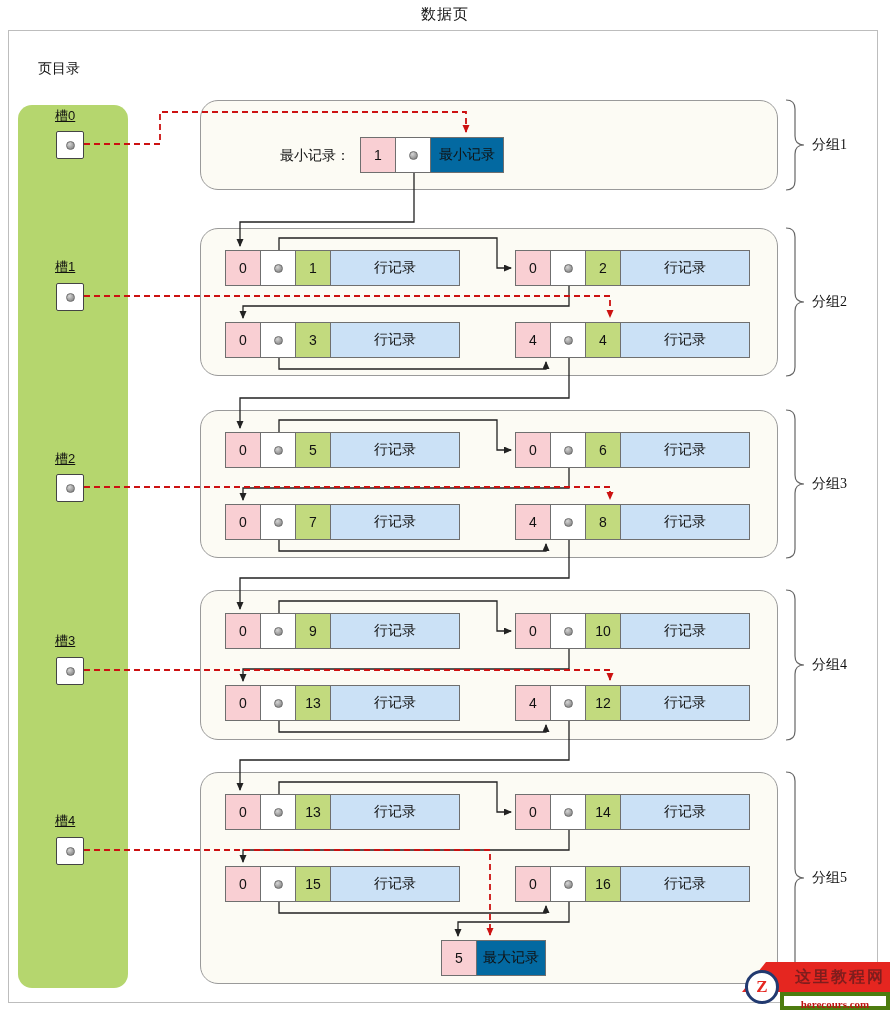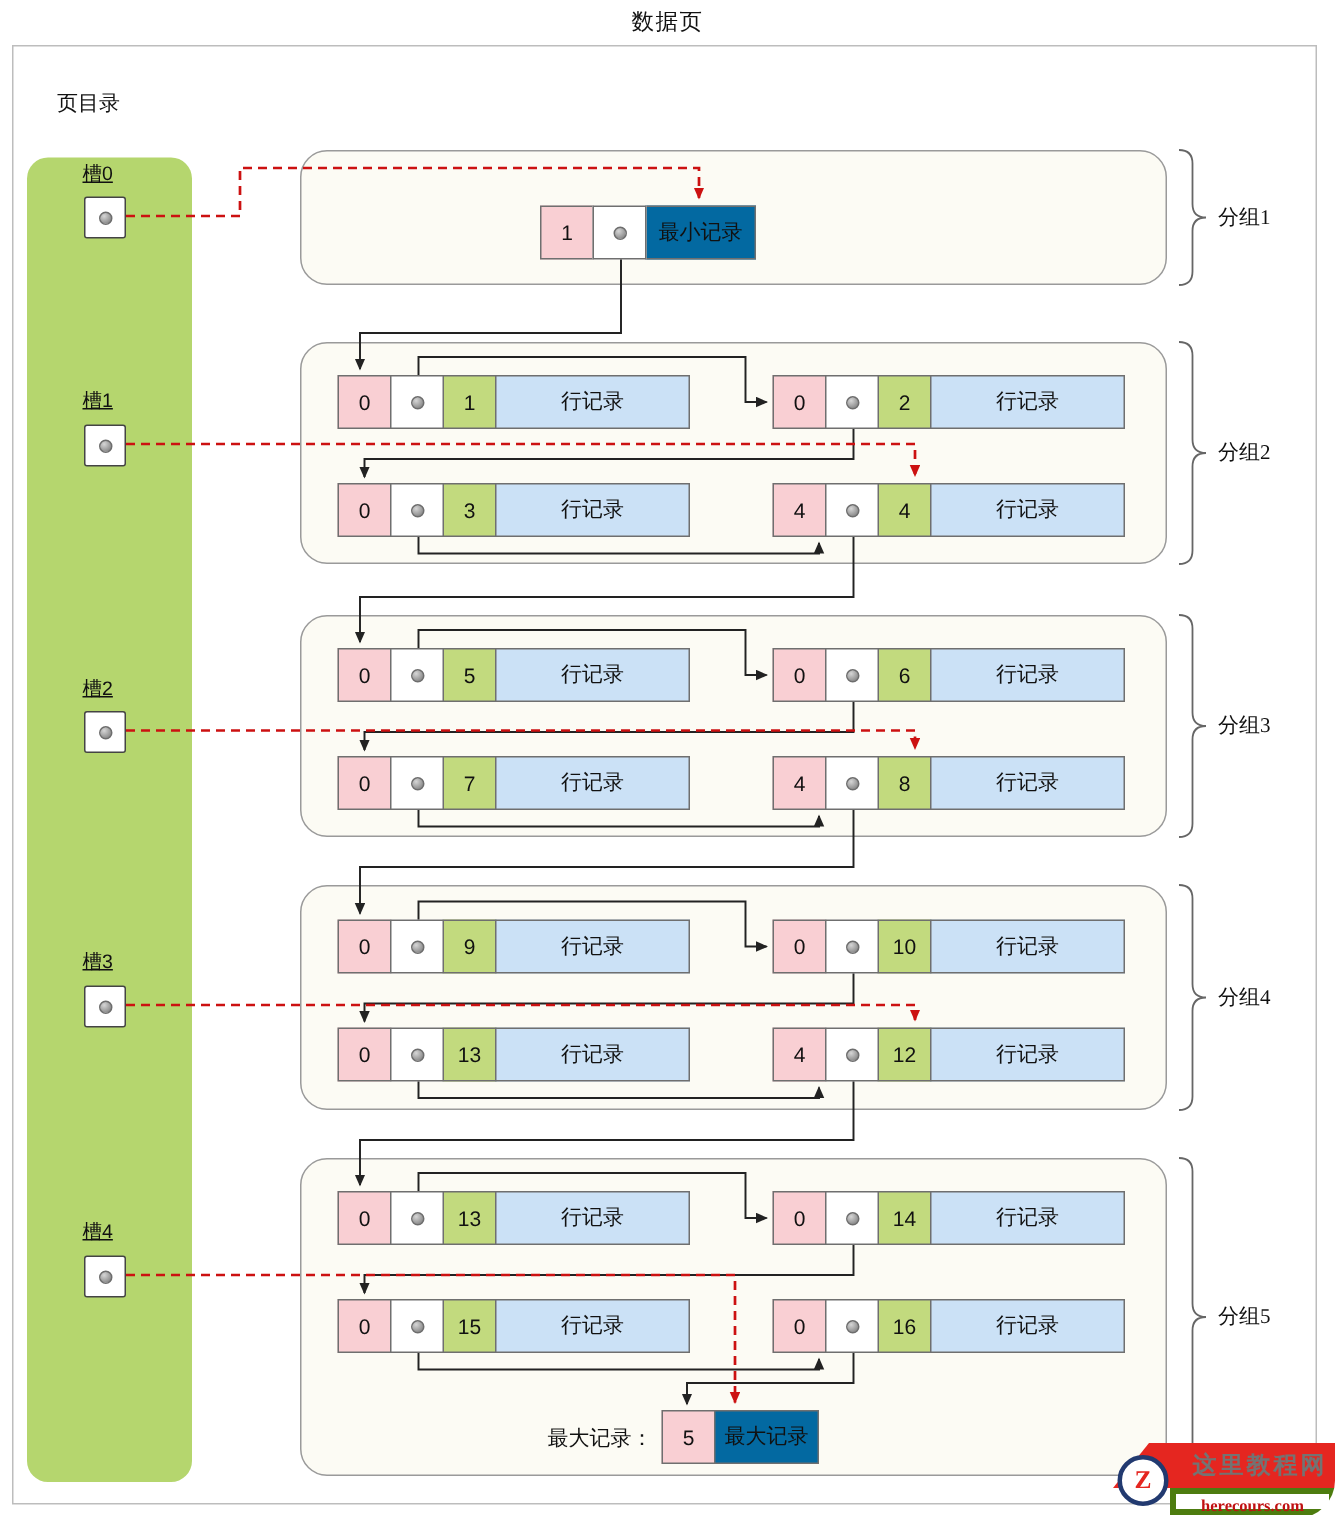--- a/index.html
+++ b/index.html
@@ -1,17 +1,17 @@
 <!DOCTYPE html>
 <html><head>
 <meta charset="utf-8">
 <style>
   html,body{margin:0;padding:0;background:#fff;}
   body{font-family:"Liberation Sans","DejaVu Sans",sans-serif;color:#111;}
-  #stage{position:relative;width:890px;height:1012px;background:#fff;overflow:hidden;border-radius:25px;}
+  #stage{position:relative;width:890px;height:1012px;background:#fff;overflow:hidden;}
   .title{position:absolute;top:5px;left:0;width:100%;text-align:center;font-size:15px;letter-spacing:1px;}
   .frame{position:absolute;left:8px;top:30px;width:870px;height:973px;border:1px solid #bdbdbd;box-sizing:border-box;}
   .green-panel{position:absolute;left:18px;top:105px;width:110px;height:883px;background:#b5d66e;border-radius:14px;z-index:1;}
   .dir-label{position:absolute;left:38px;top:60px;font-size:14px;z-index:2;}
   .slot-label{position:absolute;left:55px;font-size:13px;z-index:2;text-decoration:underline;}
   .slot-box{position:absolute;left:56px;width:26px;height:26px;background:#fff;border:1.5px solid #444;border-radius:2px;z-index:2;}
   .dot{position:absolute;left:50%;top:50%;width:9px;height:9px;margin:-4.5px 0 0 -4.5px;border-radius:50%;
        background:radial-gradient(circle at 35% 30%,#d6d6d6,#8d8d8d 75%);border:1px solid #6d6d6d;box-sizing:border-box;}
   .group{position:absolute;left:200px;width:578px;background:#fcfbf4;border:1px solid #9a9a9a;border-radius:18px;box-sizing:border-box;z-index:1;}
   .record{position:absolute;height:36px;display:flex;z-index:2;}
@@ -23,21 +23,21 @@
   .blue{background:#cbe1f6}
   .yellow{background:#0369a1}
   .dotcell{background:#fff;position:relative}
   .inline-label{position:absolute;height:36px;line-height:36px;font-size:14px;text-align:right;z-index:2;}
   .brace-label{position:absolute;left:812px;font-size:14px;z-index:2;font-family:Liberation Serif, serif;}
   #arrows{position:absolute;left:0;top:0;z-index:5;pointer-events:none;}
   
   .logo{position:absolute;left:736px;top:962px;width:154px;height:50px;z-index:6;}
   .logo-band{position:absolute;left:0;top:0;width:154px;height:30px;background:#e52620;
              clip-path:polygon(30px 0,154px 0,154px 30px,6px 30px);}
-  .logo-title{position:absolute;right:5px;top:5px;font-size:16px;font-weight:bold;color:#737373;letter-spacing:2px;z-index:2;text-align:right;}
+  .logo-title{position:absolute;right:5px;top:5px;font-size:16px;font-weight:bold;color:#7f1d1d;letter-spacing:2px;z-index:2;text-align:right;}
   .logo-domain{position:absolute;left:44px;top:30px;width:110px;height:18px;background:#fff;border:4px solid #4d7c0f;
                box-sizing:border-box;color:#c01111;font-family:"Liberation Serif","DejaVu Serif",serif;
                font-size:11px;font-weight:bold;text-align:center;line-height:16px;z-index:1;}
   .logo-badge{position:absolute;left:9px;top:8px;width:34px;height:34px;border-radius:50%;background:#fff;
               border:3px solid #223a70;box-sizing:border-box;display:flex;align-items:center;justify-content:center;
               color:#e52620;font-weight:bold;font-size:17px;font-family:"Liberation Serif","DejaVu Serif",serif;z-index:3;}
 </style>
 </head>
 <body>
 
@@ -73,20 +73,21 @@
   <div class="slot-box" style="top:837px">
       <span class="dot"></span>
     </div>
 
   <div class="group" style="top:100px;height:90px"></div>
   <div class="group" style="top:228px;height:148px"></div>
   <div class="group" style="top:410px;height:148px"></div>
   <div class="group" style="top:590px;height:150px"></div>
   <div class="group" style="top:772px;height:212px"></div>
 
+  <div class="inline-label" style="left:240px;top:137px;width:110px">最小记录：</div>
   <div class="record" style="left:360px;top:137px">
     <div class="cell w36 pink">1</div>
     <div class="cell w36 dotcell">
         <span class="dot"></span>
       </div>
     <div class="cell w74 yellow">最小记录</div>
   </div>
 
   <div class="record" style="left:225px;top:250px">
     <div class="cell w36 pink">0</div>
@@ -213,21 +214,20 @@
   </div>
   <div class="record" style="left:515px;top:866px">
     <div class="cell w36 pink">0</div>
     <div class="cell w36 dotcell">
         <span class="dot"></span>
       </div>
     <div class="cell w36 green">16</div>
     <div class="cell w110 blue">行记录</div>
   </div>
 
-  <div class="inline-label" style="left:330px;top:940px;width:105px">最大记录：</div>
   <div class="record" style="left:441px;top:940px">
     <div class="cell w36 pink">5</div>
     <div class="cell w70 yellow">最大记录</div>
   </div>
 
   <div class="brace-label" style="top:136px">分组1</div>
   <div class="brace-label" style="top:293px">分组2</div>
   <div class="brace-label" style="top:475px">分组3</div>
   <div class="brace-label" style="top:656px">分组4</div>
   <div class="brace-label" style="top:869px">分组5</div>

